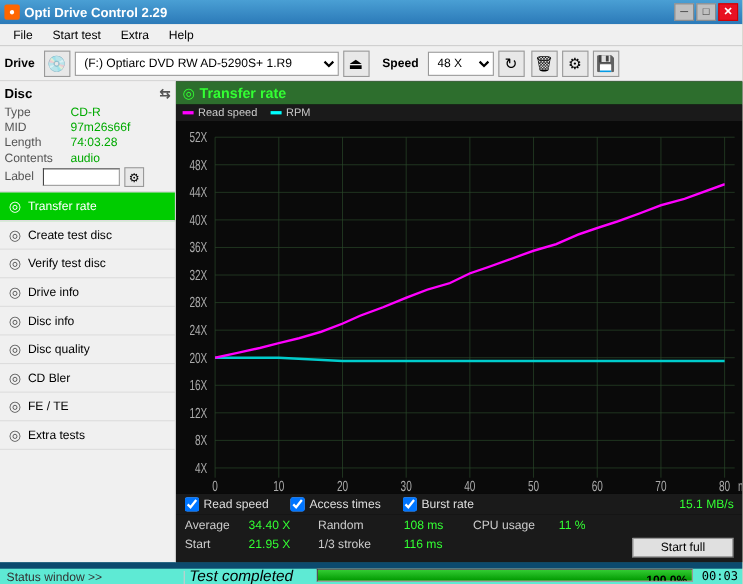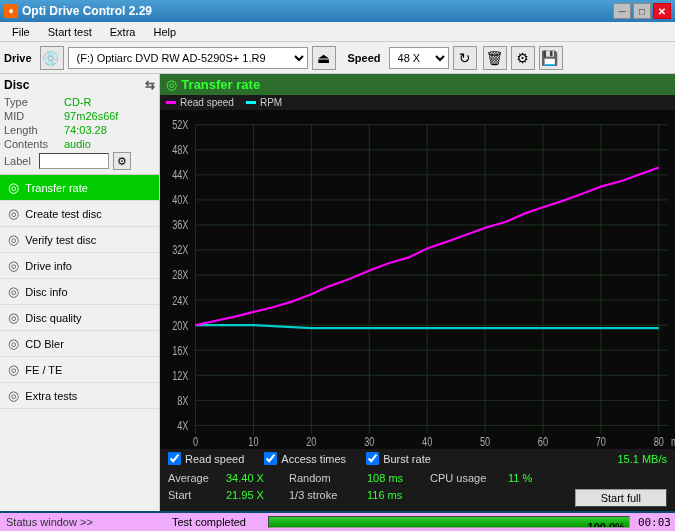--- a/index.html
+++ b/index.html
@@ -212,24 +212,24 @@
       border: 1px outset #999;
       padding: 2px 25px;
       font-size: 11px;
       cursor: pointer;
       white-space: nowrap;
     }
 
     
     .status-bar {
       height: 20px;
-      background: #f0abfc;
-      display: flex;
-      align-items: center;
-      border-top: 2px solid #0c4a6e;
+      background: #5eead4;
+      display: flex;
+      align-items: flex-end;
+      border-top: 6px solid #0c4a6e;
     }
     .status-left {
       width: 168px;
       padding: 0 6px;
       font-size: 11px;
       border-right: 1px solid #ccc;
       display: flex;
       align-items: center;
     }
     .status-right {
@@ -246,21 +246,21 @@
       border: 1px inset #999;
       position: relative;
       overflow: hidden;
     }
     .progress-bar-fill {
       height: 100%;
       background: linear-gradient(to bottom, #33cc33, #009900);
     }
     .progress-text { font-size: 11px; position: absolute; right: 4px; top: 4px; line-height: 12px; color: #000; font-weight: bold; }
     .timer { font-size: 11px; margin-left: 4px; font-family: monospace; }
-    .status-completed { font-size: 11px; color: #000; margin-right: 18px; }
+    .status-completed { font-size: 14px; color: #000; margin-right: 18px; font-style: italic; }
   </style>
 </head>
 <body>
 
 <div class="title-bar">
   <div class="title-bar-left">
     <div class="title-bar-icon">●</div>
     <span>Opti Drive Control 2.29</span>
   </div>
   <div class="title-bar-controls">

